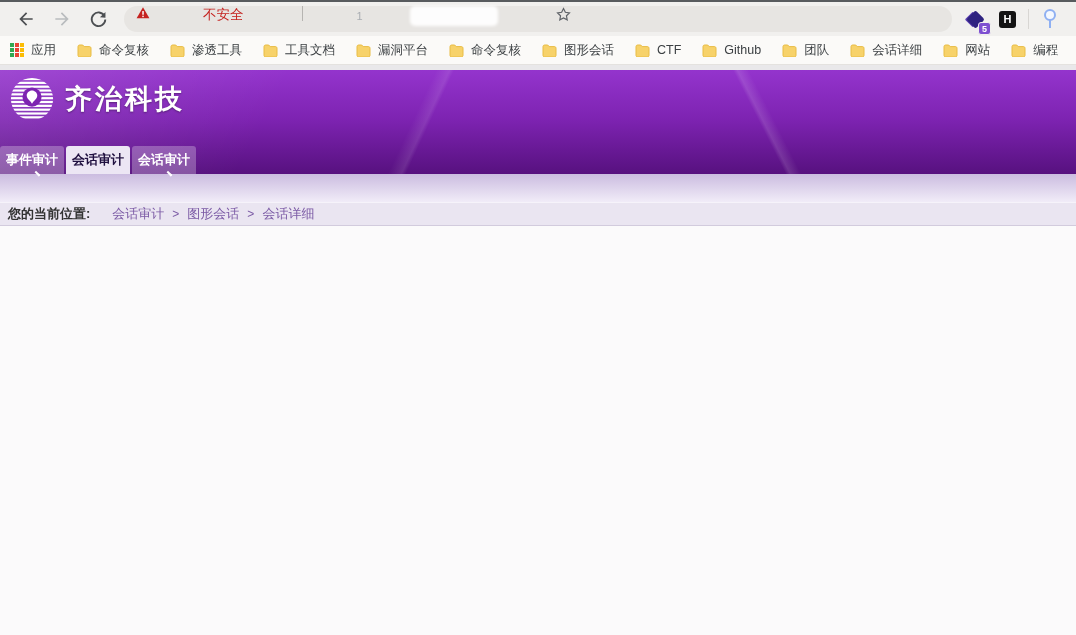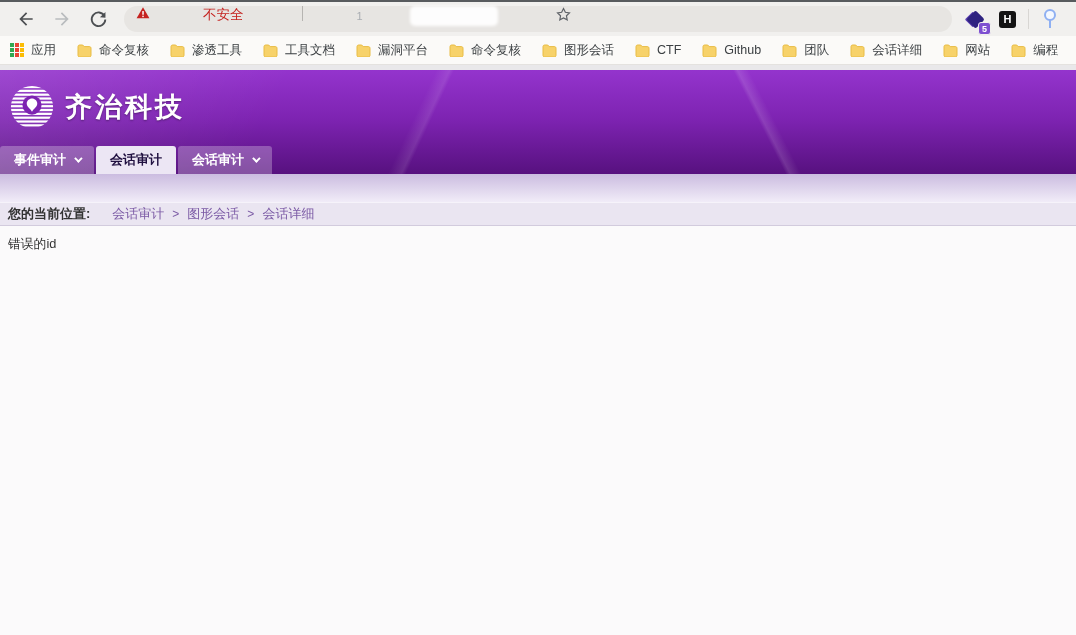--- a/index.html
+++ b/index.html
@@ -52,27 +52,27 @@
   
   .gray-strip { height:5px; flex:0 0 5px; background:#e9e8ea; }
   .site-header {
     height:104px; flex:0 0 104px; position:relative;
     background:
       linear-gradient(63deg, transparent 69.6%, rgba(255,255,255,.13) 70%, transparent 71%),
       linear-gradient(295deg, transparent 59.6%, rgba(255,255,255,.10) 60%, transparent 61.2%),
       linear-gradient(118deg, rgba(255,255,255,.10) 0%, transparent 26%),
       linear-gradient(180deg, #9434cd 0%, #7d23b1 48%, #57117f 100%);
   }
-  .brand { position:absolute; left:9px; top:14px; display:flex; align-items:center; }
+  .brand { position:absolute; left:9px; top:6px; display:flex; align-items:center; }
   .brand-name { color:#fff; font-size:27px; font-weight:bold; letter-spacing:3px; margin-left:10px; text-shadow:0 1px 2px rgba(0,0,0,.35); }
   .tabs { position:absolute; left:0; bottom:0; display:flex; }
   .tab {
-    height:28px; line-height:28px; padding:0 14px; margin-right:2px;
+    height:28px; line-height:28px; padding:0 6px; margin-right:2px;
     background:rgba(255,255,255,.27); color:#fff; font-size:13px; font-weight:bold;
-    border-radius:3px 3px 0 0; cursor:pointer; display:flex; align-items:center;
+    border-radius:3px 3px 0 0; cursor:pointer; display:flex; align-items:center;flex-direction:column;
   }
   .tab.active { background:#ece6f4; color:#201040; }
   .chev { width:6px; height:6px; border-right:2px solid #fff; border-bottom:2px solid #fff; transform:rotate(45deg) translateY(-2px); display:inline-block; margin-left:8px; }
 
   
   .subnav-strip { height:28px; flex:0 0 28px; background:linear-gradient(180deg,#cbbce0 0%,#f1ecf8 100%); }
   .breadcrumb {
     height:24px; flex:0 0 24px; background:#eae5f1; border-bottom:1px solid #d2cbdd; border-top:1px solid #f6f3fa;
     display:flex; align-items:center; padding:0 8px; font-size:13px;gap:8px;
   }
@@ -283,16 +283,15 @@
   <div class="breadcrumb">
     <span class="crumb-prefix">您的当前位置:</span>
     <span class="crumbs">
         <span class="crumb" data-sep="&gt;">会话审计</span>
         <span class="crumb" data-sep="&gt;">图形会话</span>
         <span class="crumb" data-sep="&gt;">会话详细</span>
       </span>
   </div>
 
   <div class="content">
-    <div class="err-line">错误的id</div>
   </div>
 
 </div>
 
 </body></html>

